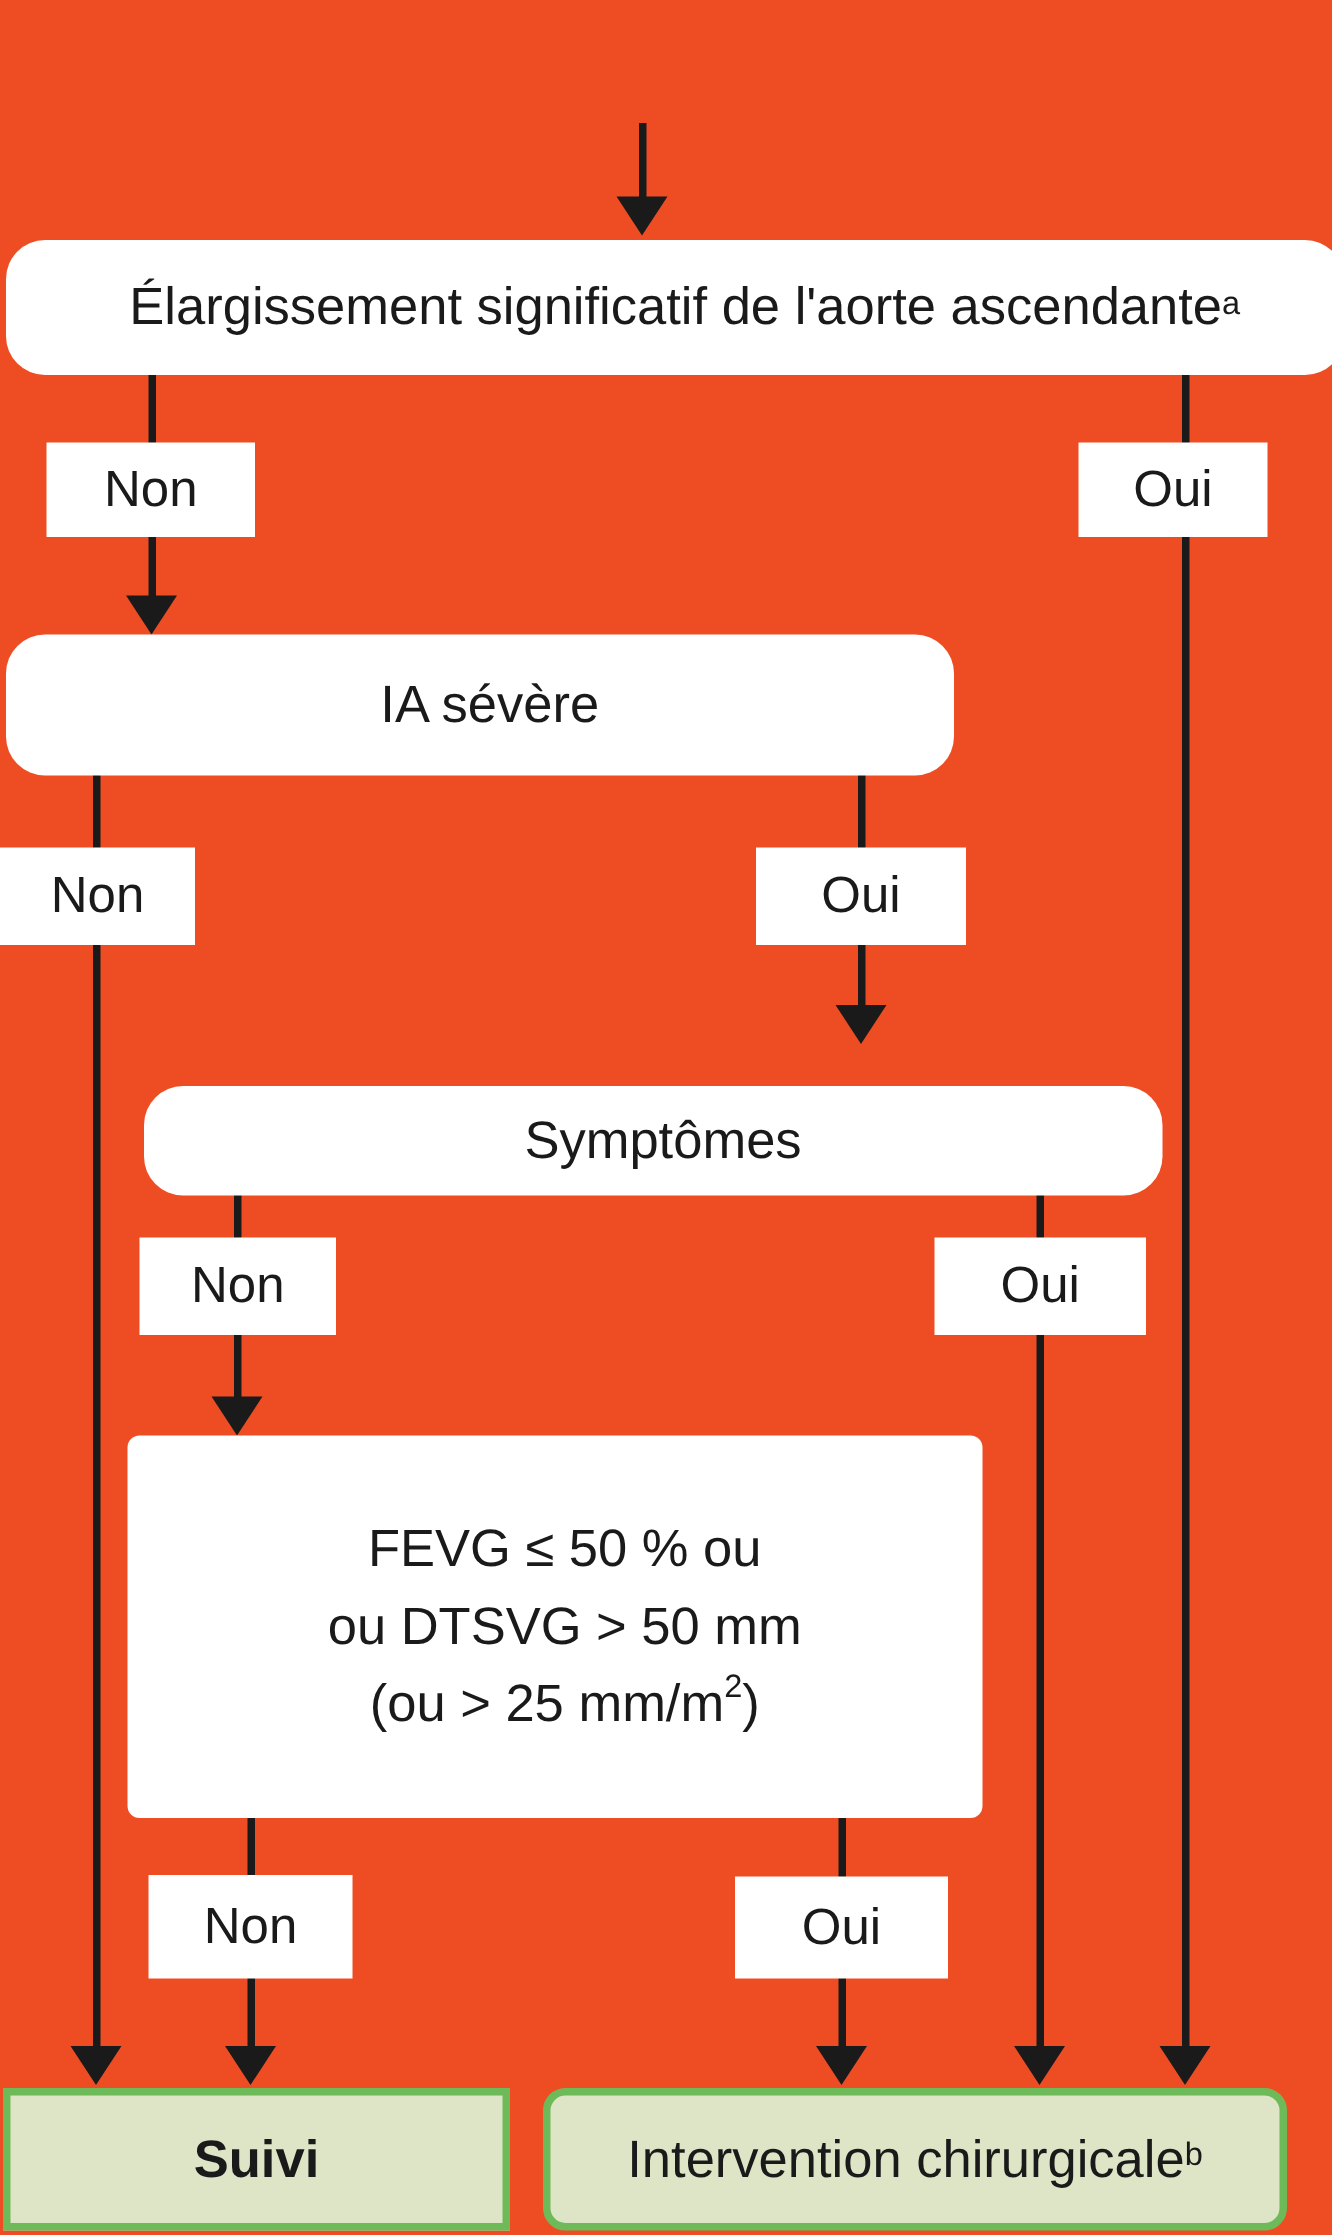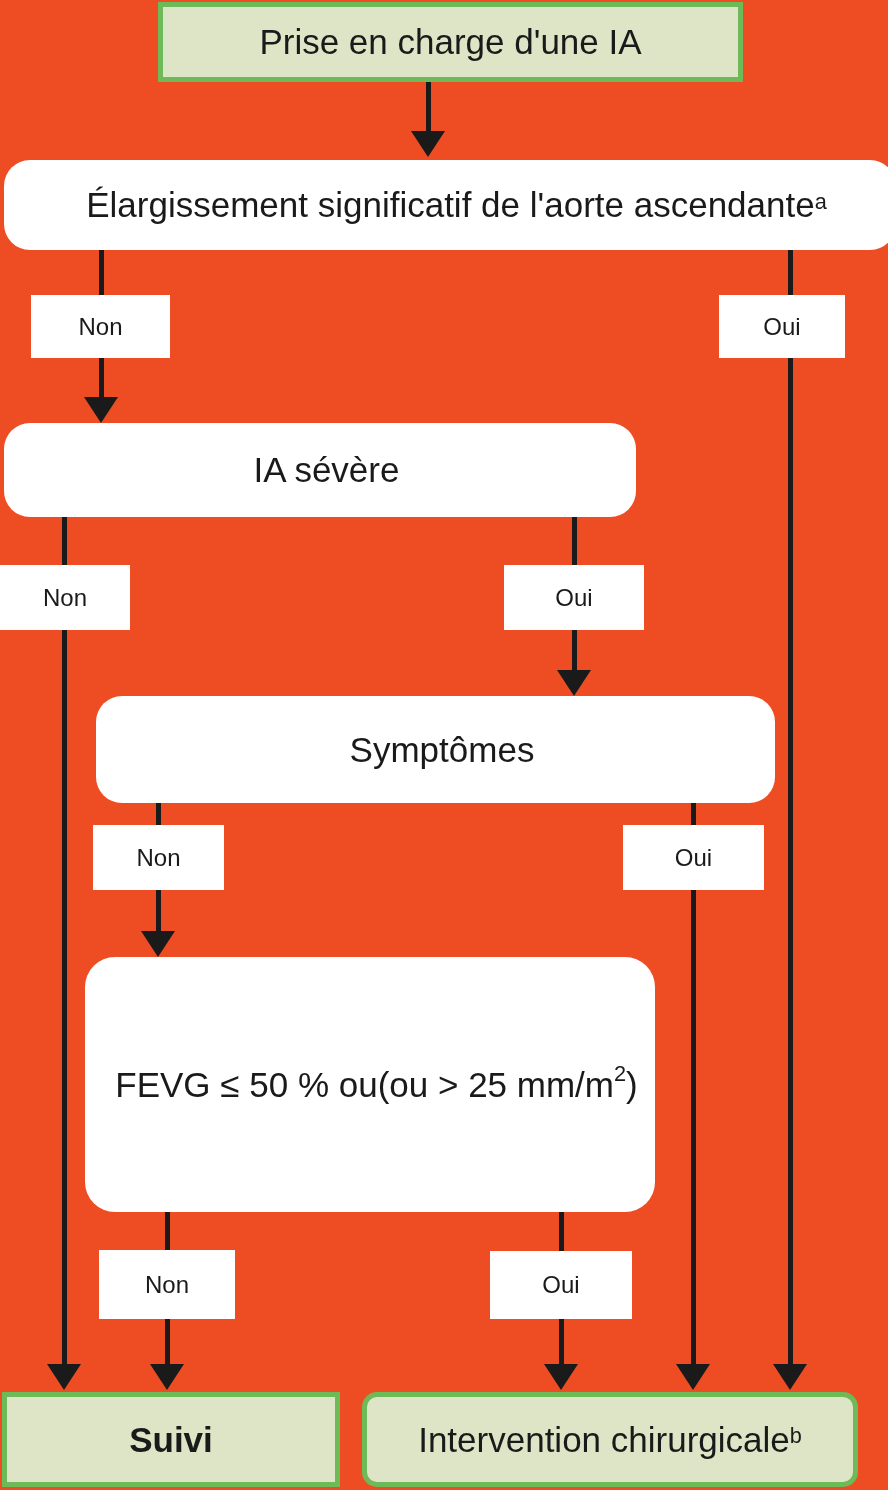--- a/index.html
+++ b/index.html
@@ -31,34 +31,34 @@
   }
   
   .node{
     position:absolute;background:var(--node-fill);
     border-radius:26px;
     display:flex;align-items:center;justify-content:center;
     text-align:center;font-size:35px;line-height:1.25;
     white-space:nowrap;
     padding-left:13px;
   }
-  .node.multiline{white-space:normal;line-height:1.48;font-size:35px;border-radius:30px;}
+  .node.multiline{flex-direction:column;white-space:normal;line-height:1.48;font-size:35px;border-radius:8px;}
   
   .terminal{
     position:absolute;box-sizing:border-box;
     background:var(--terminal-fill);
     border:5px solid var(--terminal-border);
     display:flex;align-items:center;justify-content:center;
     text-align:center;font-size:35px;white-space:nowrap;
   }
   
   .tag{
     position:absolute;background:var(--node-fill);
     display:flex;align-items:center;justify-content:center;
-    font-size:24px;
+    font-size:34px;
   }
   sup{font-size:62%;position:relative;top:-0.15em;line-height:0;}
 
   
   #line-start        {left:426px;top:82px;height:51px;}
   #ah-start          {left:411px;top:131px;}
   #node-start        {left:158px;top:2px;width:585px;height:80px;}
 
   #node-aorta        {left:4px;top:160px;width:879px;height:90px;}
 
@@ -73,21 +73,21 @@
   #node-severe       {left:4px;top:423px;width:619px;height:94px;}
 
   #line-severe-no    {left:62px;top:513px;height:853px;}
   #ah-severe-no      {left:47px;top:1364px;}
   #tag-severe-no     {left:0px;top:565px;width:130px;height:65px;}
 
   #line-severe-yes   {left:572px;top:513px;height:159px;}
   #ah-severe-yes     {left:557px;top:670px;}
   #tag-severe-yes    {left:504px;top:565px;width:140px;height:65px;}
 
-  #node-symptoms     {left:96px;top:696px;width:666px;height:107px;}
+  #node-symptoms     {left:96px;top:724px;width:666px;height:73px;}
 
   #line-symptoms-no  {left:156px;top:793px;height:140px;}
   #ah-symptoms-no    {left:141px;top:931px;}
   #tag-symptoms-no   {left:93px;top:825px;width:131px;height:65px;}
 
   #line-symptoms-yes {left:691px;top:793px;height:573px;}
   #ah-symptoms-yes   {left:676px;top:1364px;}
   #tag-symptoms-yes  {left:623px;top:825px;width:141px;height:65px;}
 
   #node-criteria     {left:85px;top:957px;width:557px;height:255px;}
@@ -121,23 +121,20 @@
   <div class="arrowhead" id="ah-start"></div>
   <div class="arrowhead" id="ah-aorta-no"></div>
   <div class="arrowhead" id="ah-aorta-yes"></div>
   <div class="arrowhead" id="ah-severe-no"></div>
   <div class="arrowhead" id="ah-severe-yes"></div>
   <div class="arrowhead" id="ah-symptoms-no"></div>
   <div class="arrowhead" id="ah-symptoms-yes"></div>
   <div class="arrowhead" id="ah-criteria-no"></div>
   <div class="arrowhead" id="ah-criteria-yes"></div>
 
-  <div class="terminal" id="node-start">
-    <span>Prise en charge d'une IA</span>
-  </div>
 
   <div class="node" id="node-aorta">
     <span>Élargissement significatif de l'aorte ascendante</span>
       <sup>a</sup>
   </div>
   <div class="tag" id="tag-aorta-no">Non</div>
   <div class="tag" id="tag-aorta-yes">Oui</div>
 
   <div class="node" id="node-severe">
     <span>IA sévère</span>
@@ -146,20 +143,21 @@
   <div class="tag" id="tag-severe-yes">Oui</div>
 
   <div class="node" id="node-symptoms">
     <span>Symptômes</span>
   </div>
   <div class="tag" id="tag-symptoms-no">Non</div>
   <div class="tag" id="tag-symptoms-yes">Oui</div>
 
   <div class="node multiline" id="node-criteria">
     <div>FEVG ≤ 50 % ou</div>
+    <div>ou DTSVG &gt; 50 mm</div>
     <div><span>(ou &gt; 25 mm/m</span><sup>2</sup><span>)</span></div>
   </div>
   <div class="tag" id="tag-criteria-no">Non</div>
   <div class="tag" id="tag-criteria-yes">Oui</div>
 
   <div class="terminal" id="terminal-follow">
     <span>Suivi</span>
   </div>
   <div class="terminal" id="terminal-surgery">
     <span>Intervention chirurgicale</span>

